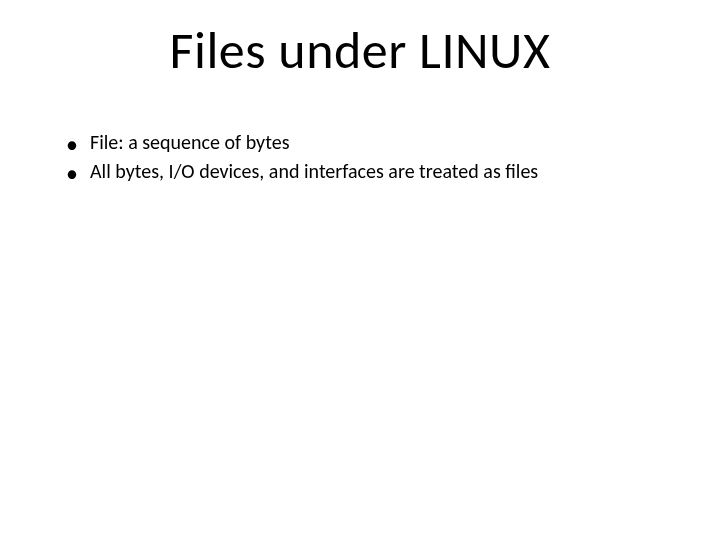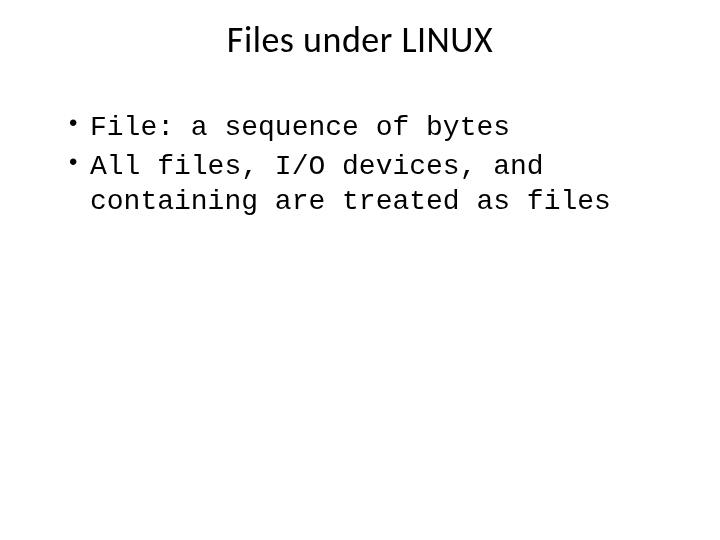--- a/index.html
+++ b/index.html
@@ -14,48 +14,47 @@
       font-family: Calibri, "Segoe UI", Arial, sans-serif;
       color: #000000;
       overflow: hidden;
     }
     .slide {
       width: 100%;
       height: 100%;
       padding: 18px 48px 40px 48px;
     }
     .title {
-      font-size: 36px;
+      font-size: 52px;
       font-weight: 400;
       text-align: center;
       margin-bottom: 48px;
       letter-spacing: 0.5px;
     }
     .bullet-list {
       list-style: none;
       padding-left: 18px;
     }
     .bullet-item {
       position: relative;
-      font-size: 28px;
+      font-size: 20px;
       line-height: 1.25;
       padding-left: 24px;
       margin-bottom: 4px;
-      font-family: Liberation Mono, monospace;
     }
     .bullet-item::before {
       content: "•";
       position: absolute;
       left: 0;
       top: 0;
       font-size: 24px;
     }
   </style>
 </head>
 <body>
 
 <div class="slide">
   <h1 class="title">Files under LINUX</h1>
   <ul class="bullet-list">
     <li class="bullet-item">File: a sequence of bytes</li>
-    <li class="bullet-item">All files, I/O devices, and containing are treated as files</li>
+    <li class="bullet-item">All bytes, I/O devices, and interfaces are treated as files</li>
   </ul>
 </div>
 
 </body></html>

